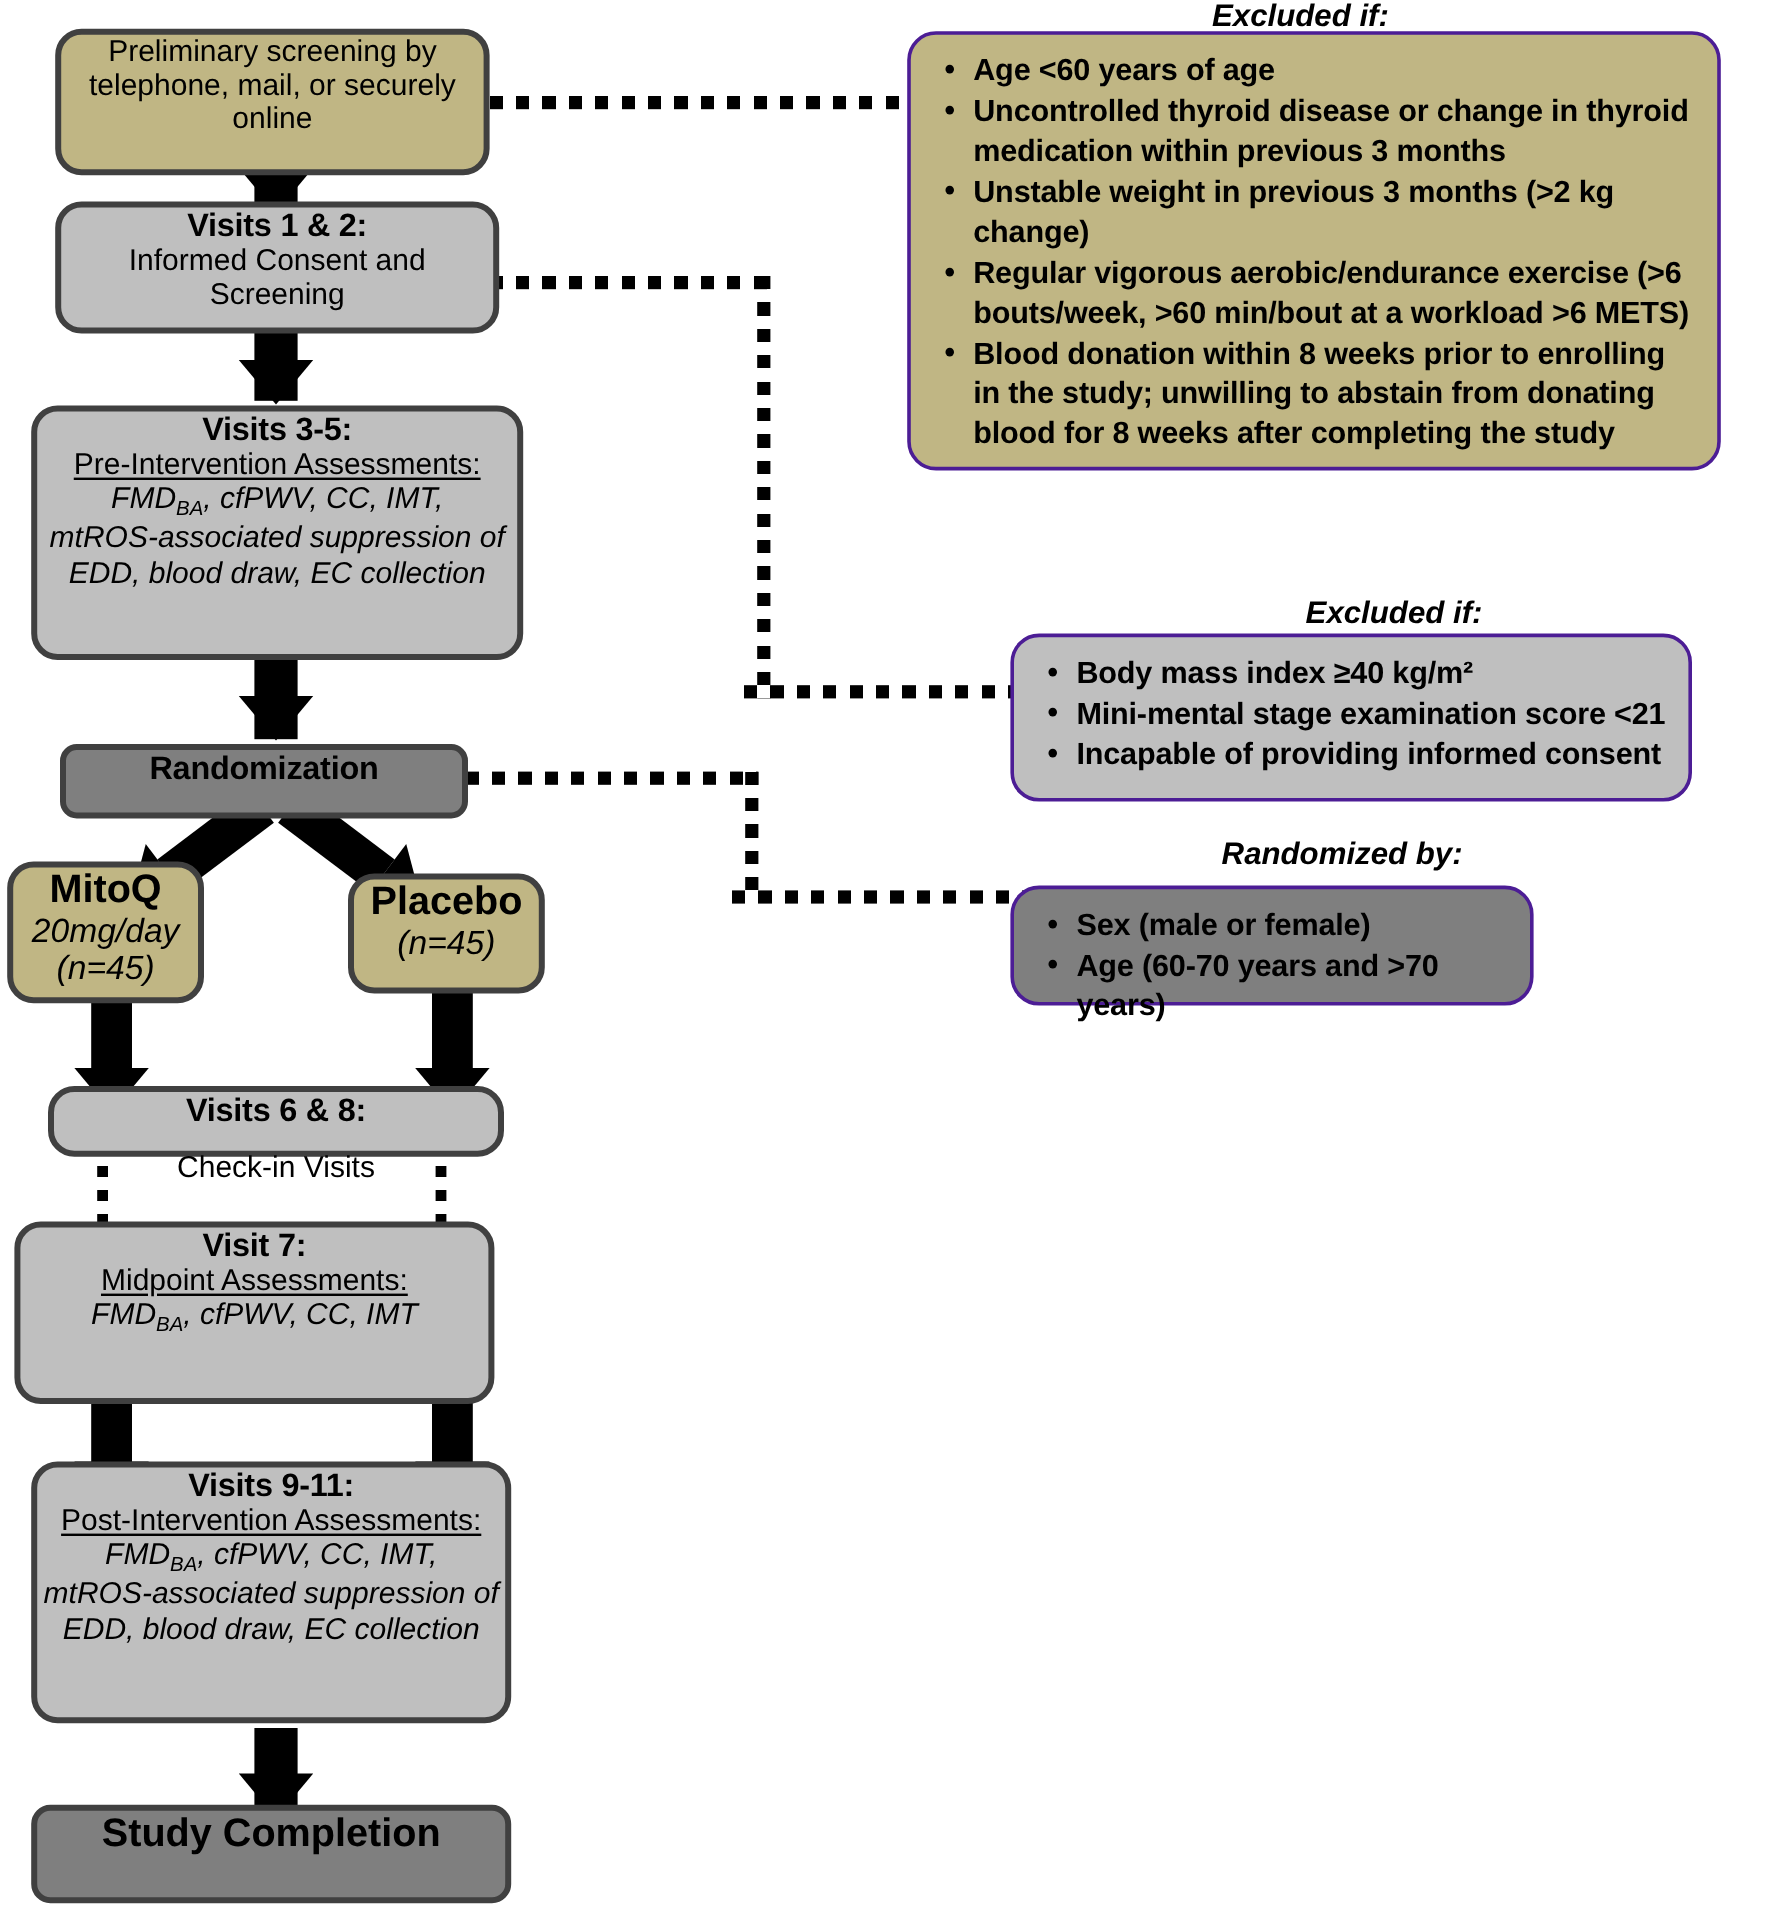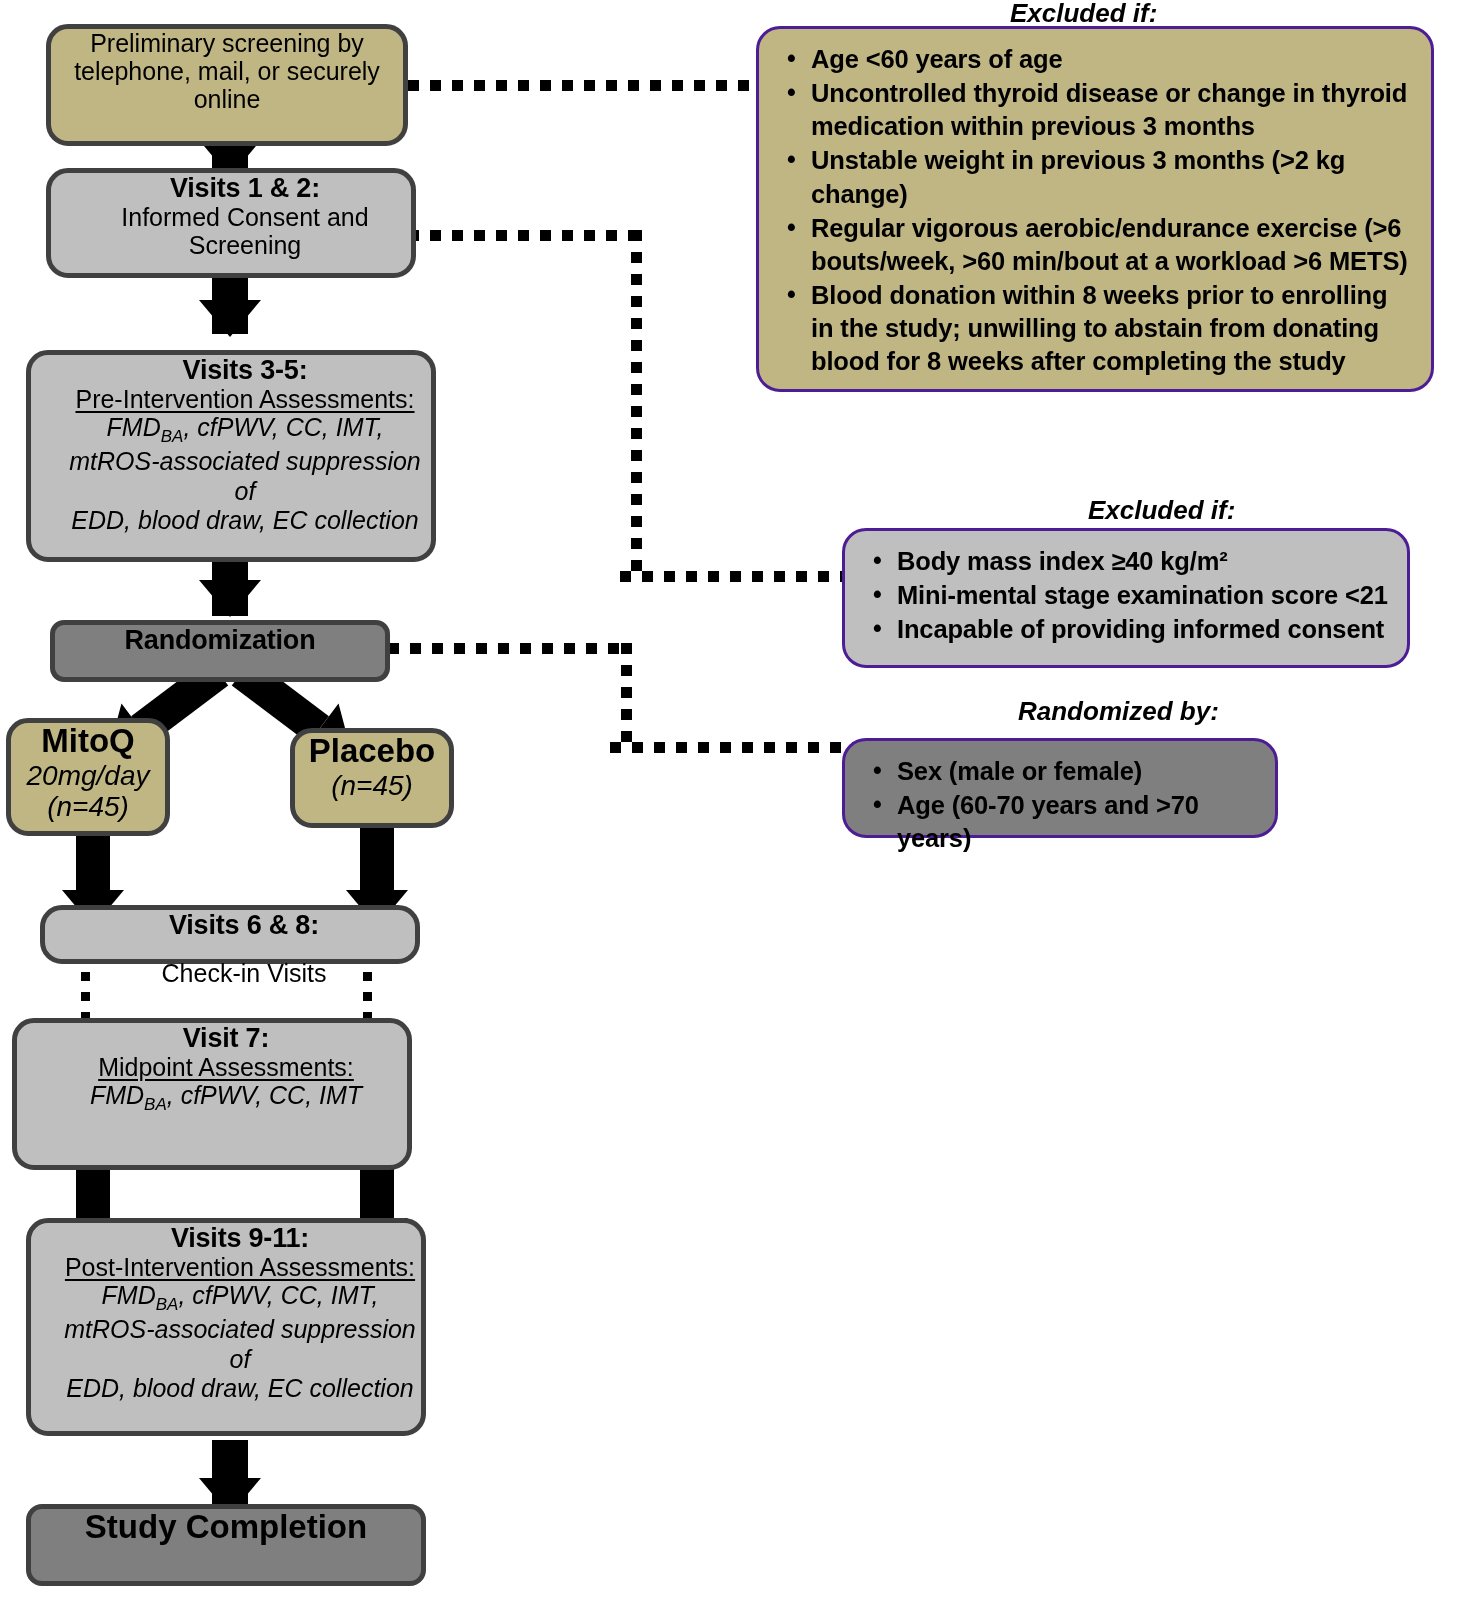--- a/index.html
+++ b/index.html
@@ -24,21 +24,21 @@
     border: 5px solid #404040;
     border-radius: 22px;
     display: flex;
     flex-direction: column;
     justify-content: flex-start;
     align-items: center;
     text-align: center;
     line-height: 1.12;
   }
   .box.tan   { background: #C0B684; }
-  .box.gray  { background: #BFBFBF; padding-left: 28px; }
+  .box.gray  { background: #BFBFBF; }
   .box.dark  { background: #7F7F7F; }
 
   .ttl {
     font-weight: bold;
     font-size: 27px;
     letter-spacing: -0.2px;
   }
   .sub {
     font-size: 25px;
     font-weight: normal;
@@ -210,21 +210,21 @@
   <div class="box tan" style="left:46px; top:24px; width:362px; height:122px;">
     <div class="sub">Preliminary screening by</div>
     <div class="sub">telephone, mail, or securely online</div>
   </div>
 
   <div class="box gray" style="left:46px; top:168px; width:370px; height:110px;">
     <div class="ttl">Visits 1 &amp; 2:</div>
     <div class="sub">Informed Consent and Screening</div>
   </div>
 
-  <div class="box gray" style="left:26px; top:338px; width:410px; height:212px;margin-top:12px;">
+  <div class="box gray" style="left:26px; top:338px; width:410px; height:212px;">
     <div class="ttl">Visits 3-5:</div>
     <div class="sub-u">Pre-Intervention Assessments:</div>
     <div class="ital">
       <span>FMD</span><sub>BA</sub><span>, cfPWV, CC, IMT,</span>
     </div>
     <div class="ital">mtROS-associated suppression of</div>
     <div class="ital">EDD, blood draw, EC collection</div>
   </div>
 
   <div class="box dark" style="left:50px; top:620px; width:340px; height:62px; border-radius:14px;">

